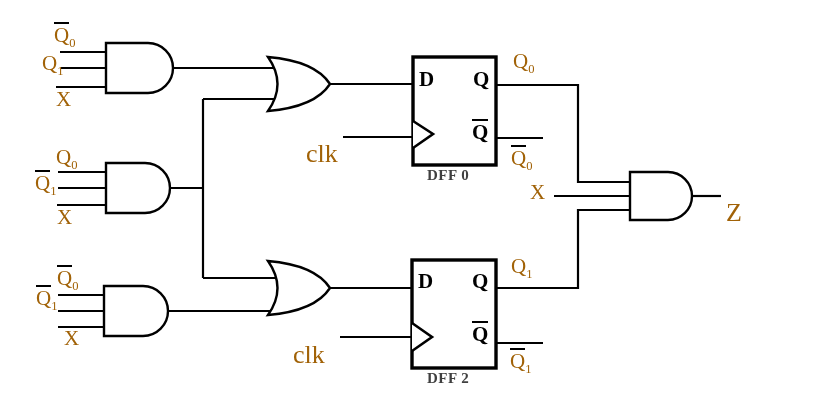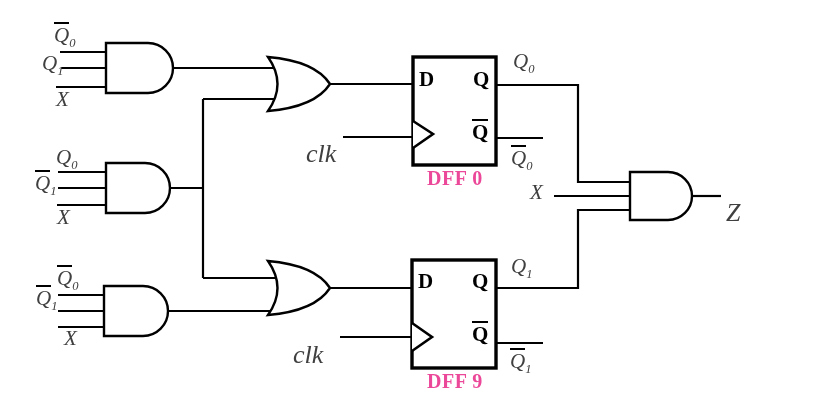--- a/index.html
+++ b/index.html
@@ -12,43 +12,42 @@
     font-family: "Liberation Serif", serif;
     overflow: hidden;
   }
   #circuit-svg { position: absolute; left: 0; top: 0; }
   .wire { stroke: var(--wire, #000); stroke-width: 2.2; fill: none; }
   .gate { stroke: var(--wire, #000); stroke-width: 2.4; fill: var(--gate_fill, #fff); }
   .ffbox { stroke: var(--wire, #000); stroke-width: 3.4; fill: var(--gate_fill, #fff); }
   .clktri { stroke: var(--wire, #000); stroke-width: 2.6; fill: var(--gate_fill, #fff); }
   .lbl {
     position: absolute;
-    font-style: italic;
     font-size: 21px;
     line-height: 1.05;
-    color: #404040;
+    color: #a16207;
     white-space: nowrap;
   }
   .lbl.big { font-size: 26px; margin-top: 20px; }
   .lbl sub { font-size: 0.6em; line-height: 0; }
   .port {
     position: absolute;
     font-weight: bold;
     font-size: 21px;
     line-height: 1.05;
     color: #000;
     white-space: nowrap;
   }
   .cap {
     position: absolute;
     font-weight: bold;
-    font-size: 20px;
+    font-size: 15px;
     line-height: 1.0;
     letter-spacing: 0.5px;
-    color: #ec4899;
+    color: #404040;
     white-space: nowrap;
   }
   .ov {
     display: inline-block;
     border-top: 2px solid var(--wire, #000);
     padding-top: 1px;
     line-height: 1.0;
   }
   .port .ov { border-top-width: 2.5px; }
 </style>
@@ -121,20 +120,20 @@
   <div class="port" style="left:419px; top:68px">D</div>
   <div class="port" style="left:473px; top:68px">Q</div>
   <div class="port" style="left:472px; top:119px"><span class="ov">Q</span></div>
   <div class="cap" style="left:427px; top:168px">DFF 0</div>
   <div class="lbl" style="left:513px; top:50px"><span>Q</span><sub>0</sub></div>
   <div class="lbl" style="left:511px; top:145px"><span class="ov">Q</span><sub>0</sub></div>
 
   <div class="port" style="left:418px; top:270px">D</div>
   <div class="port" style="left:472px; top:270px">Q</div>
   <div class="port" style="left:472px; top:321px"><span class="ov">Q</span></div>
-  <div class="cap" style="left:427px; top:371px">DFF 9</div>
+  <div class="cap" style="left:427px; top:371px">DFF 2</div>
   <div class="lbl" style="left:511px; top:255px"><span>Q</span><sub>1</sub></div>
   <div class="lbl" style="left:510px; top:348px"><span class="ov">Q</span><sub>1</sub></div>
 
   <div class="lbl" style="left:530px; top:181px"><span>X</span></div>
   <div class="lbl big" style="left:726px; top:179px"><span>Z</span></div>
 
 </div>
 
 </body></html>

